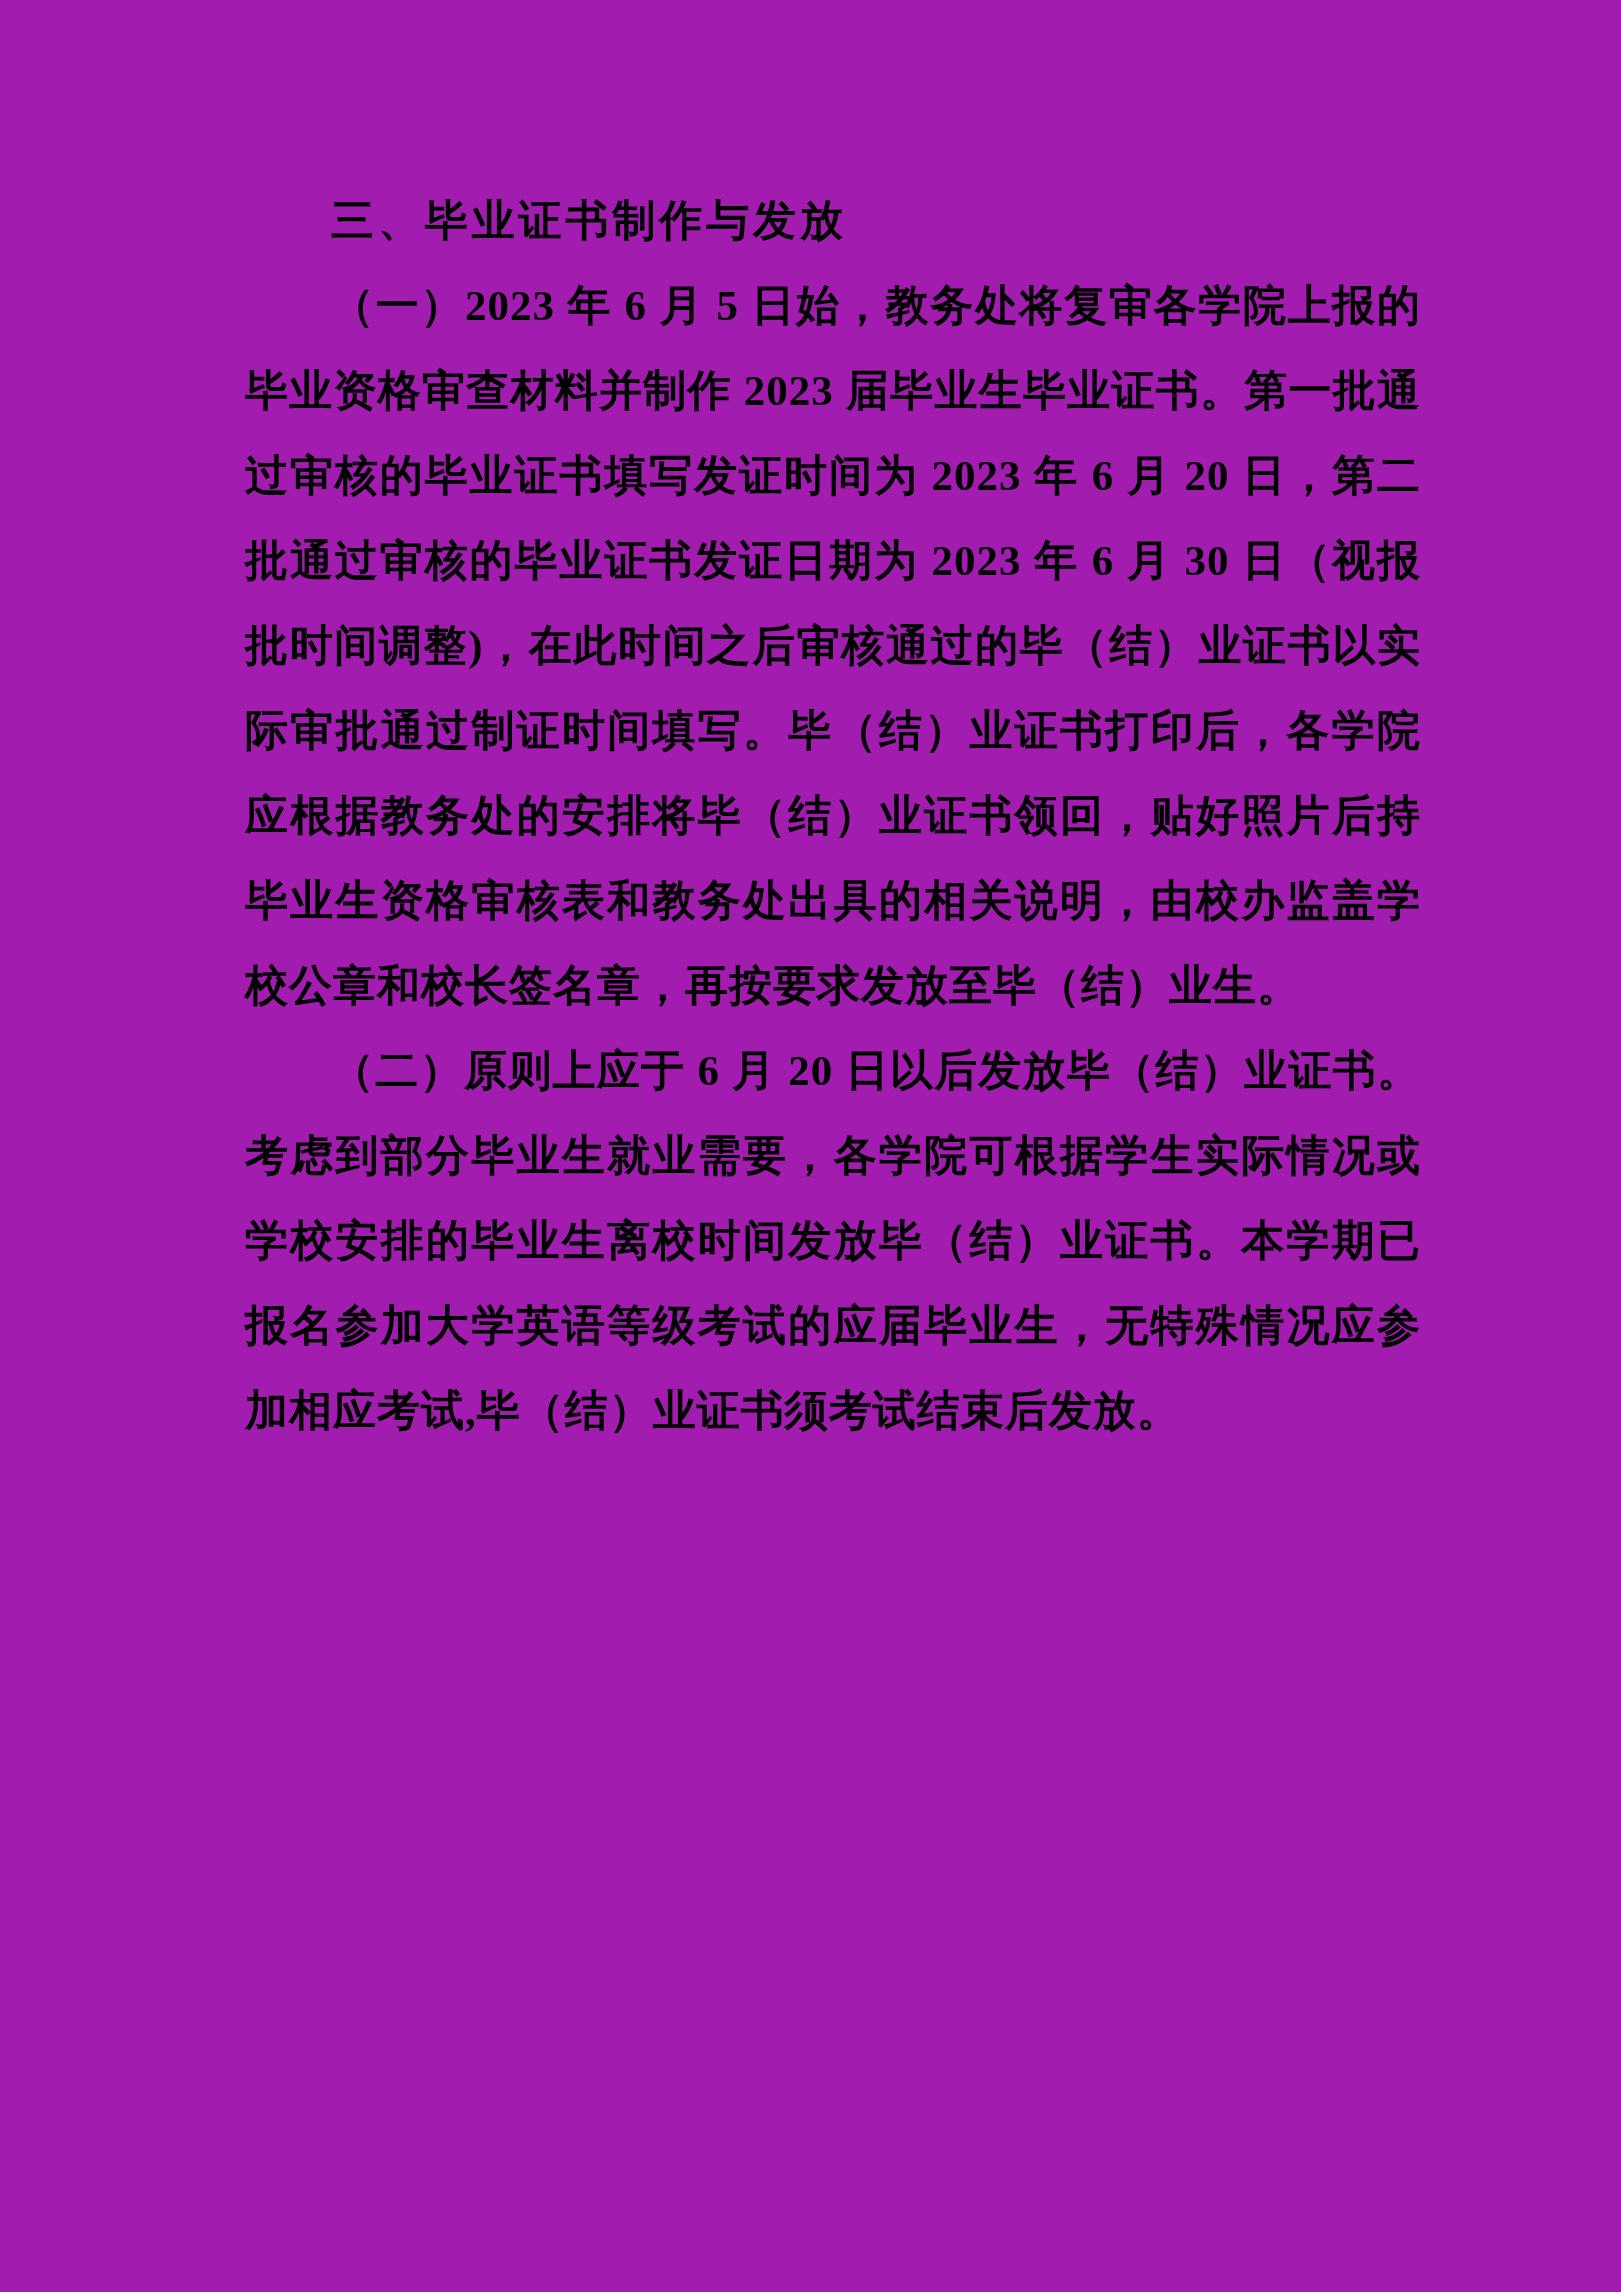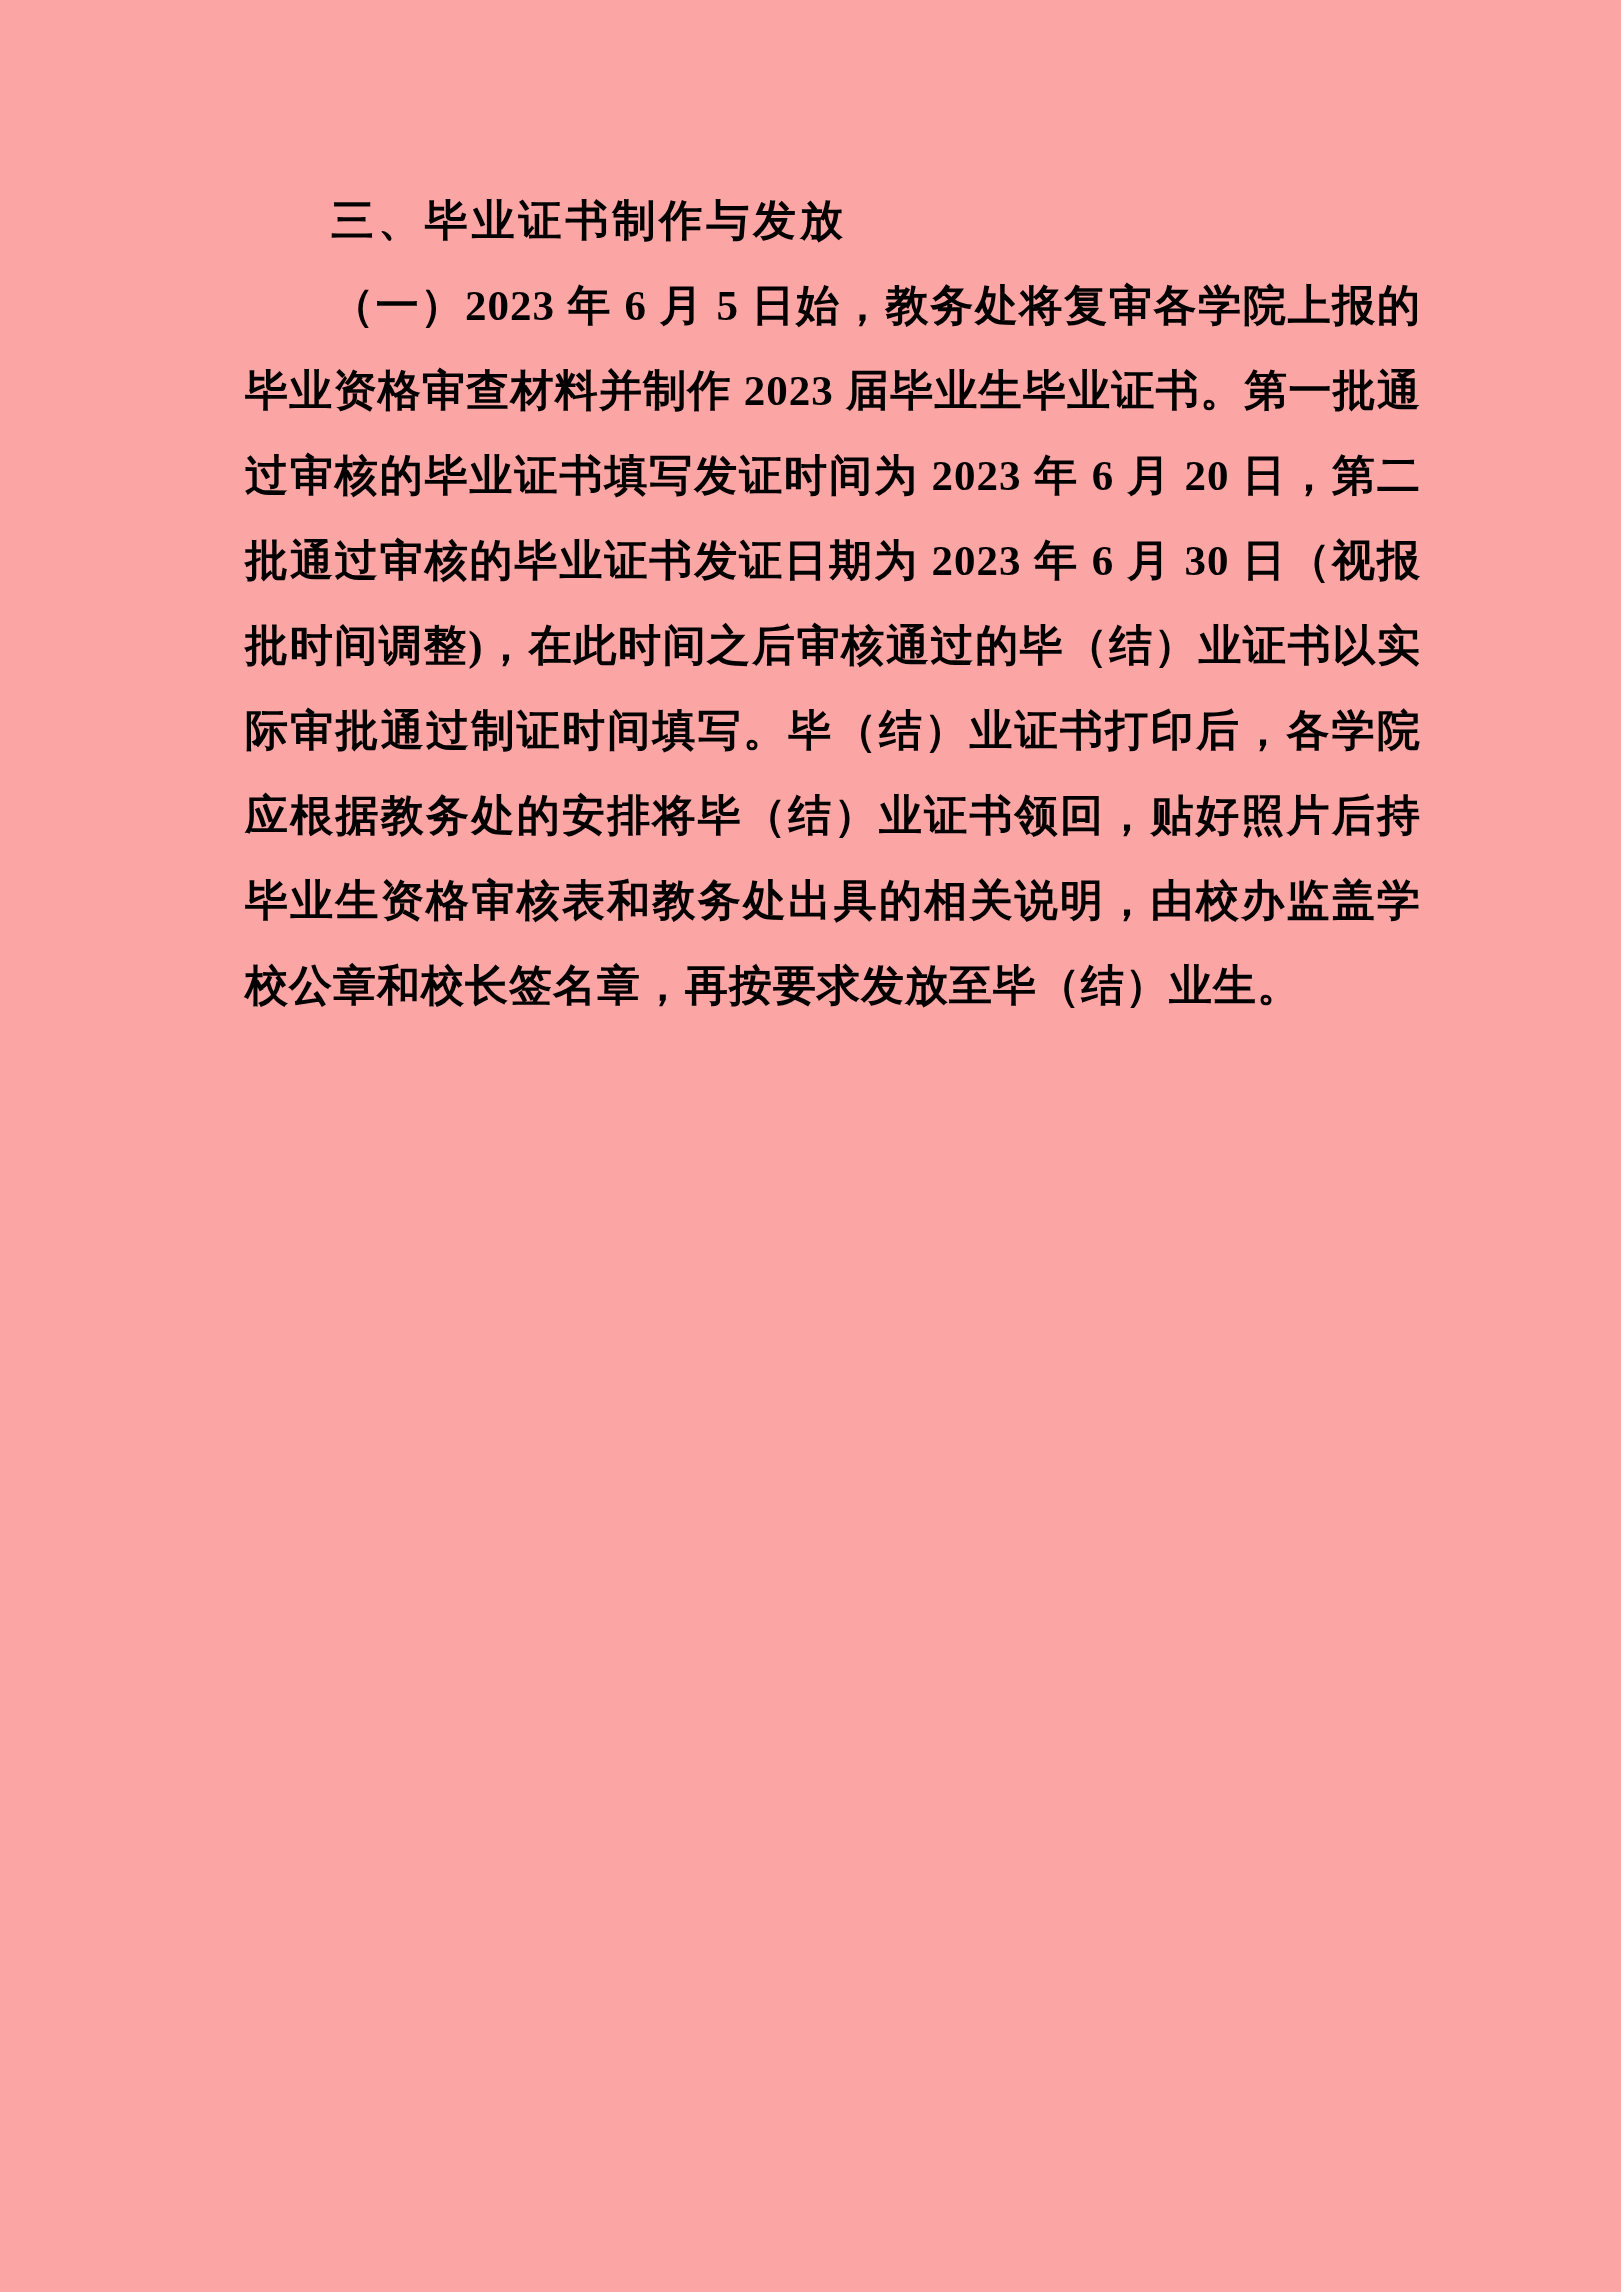--- a/index.html
+++ b/index.html
@@ -4,21 +4,21 @@
 <style>
   html, body {
     margin: 0;
     padding: 0;
     background: #ffffff;
   }
   .page {
     position: relative;
     width: 1621px;
     height: 2293px;
-    background: #fca5a5;
+    background: #a21caf;
     overflow: hidden;
     font-family: "Liberation Serif", "DejaVu Serif", serif;
     color: #000000;
   }
   .content {
     position: absolute;
     left: 245px;
     top: 178px;
     width: 1176px;
   }
@@ -40,15 +40,16 @@
     text-align: left;
   }
 </style>
 </head>
 <body>
 
 <div class="page">
   <div class="content">
     <p class="heading">三、毕业证书制作与发放</p>
     <p class="para">（一）2023 年 6 月 5 日始，教务处将复审各学院上报的毕业资格审查材料并制作 2023 届毕业生毕业证书。第一批通过审核的毕业证书填写发证时间为 2023 年 6 月 20 日，第二批通过审核的毕业证书发证日期为 2023 年 6 月 30 日（视报批时间调整)，在此时间之后审核通过的毕（结）业证书以实际审批通过制证时间填写。毕（结）业证书打印后，各学院应根据教务处的安排将毕（结）业证书领回，贴好照片后持毕业生资格审核表和教务处出具的相关说明，由校办监盖学校公章和校长签名章，再按要求发放至毕（结）业生。</p>
+    <p class="para">（二）原则上应于 6 月 20 日以后发放毕（结）业证书。考虑到部分毕业生就业需要，各学院可根据学生实际情况或学校安排的毕业生离校时间发放毕（结）业证书。本学期已报名参加大学英语等级考试的应届毕业生，无特殊情况应参加相应考试,毕（结）业证书须考试结束后发放。</p>
   </div>
 </div>
 
 
 </body></html>

